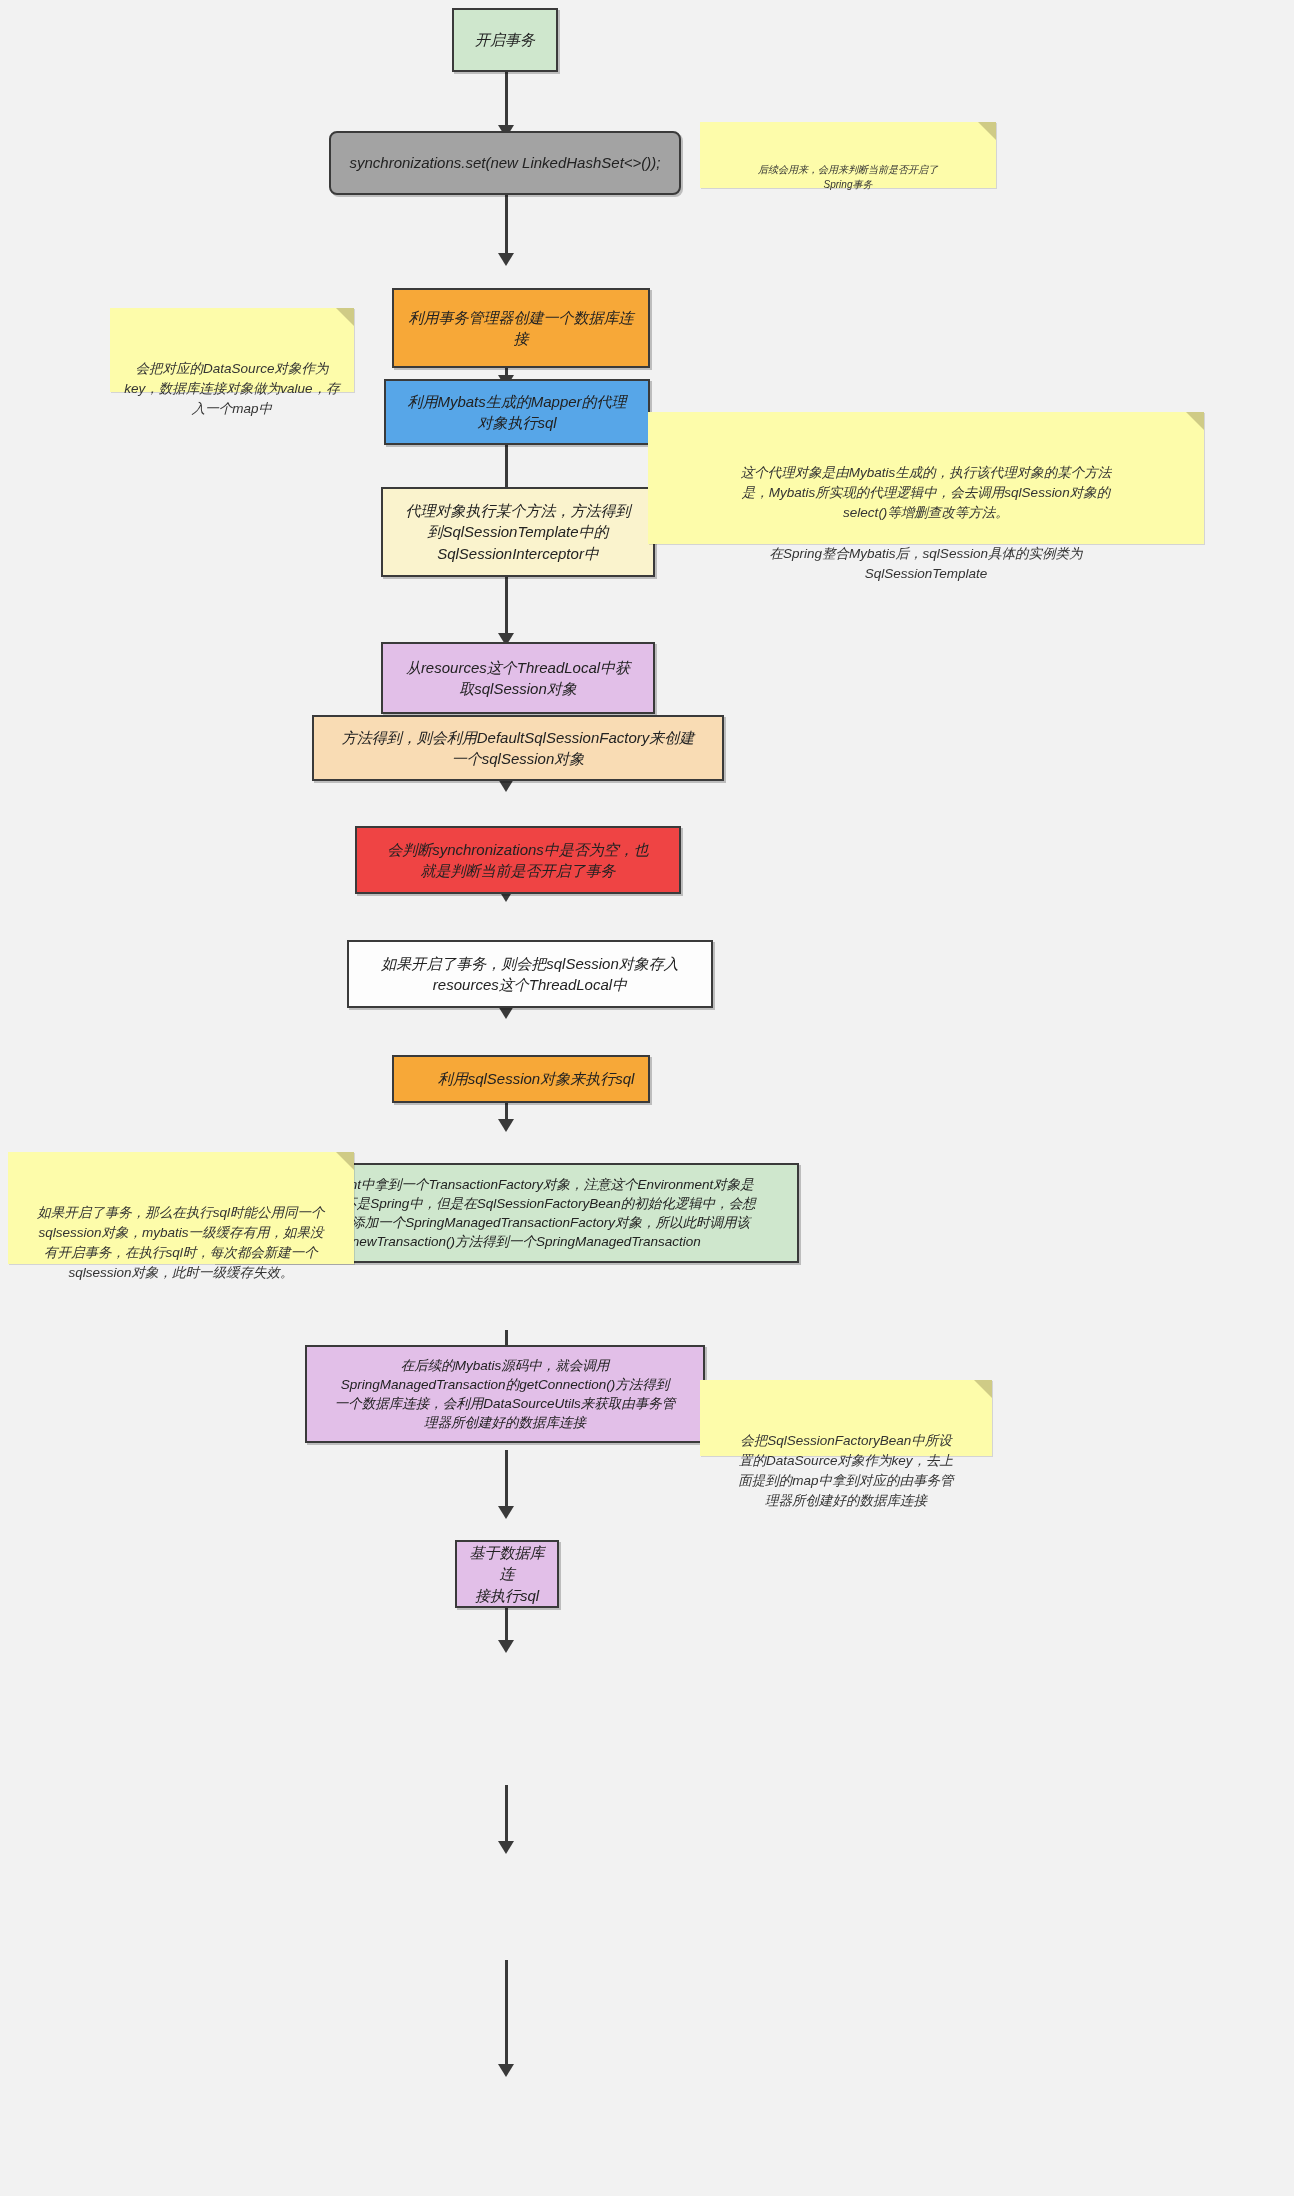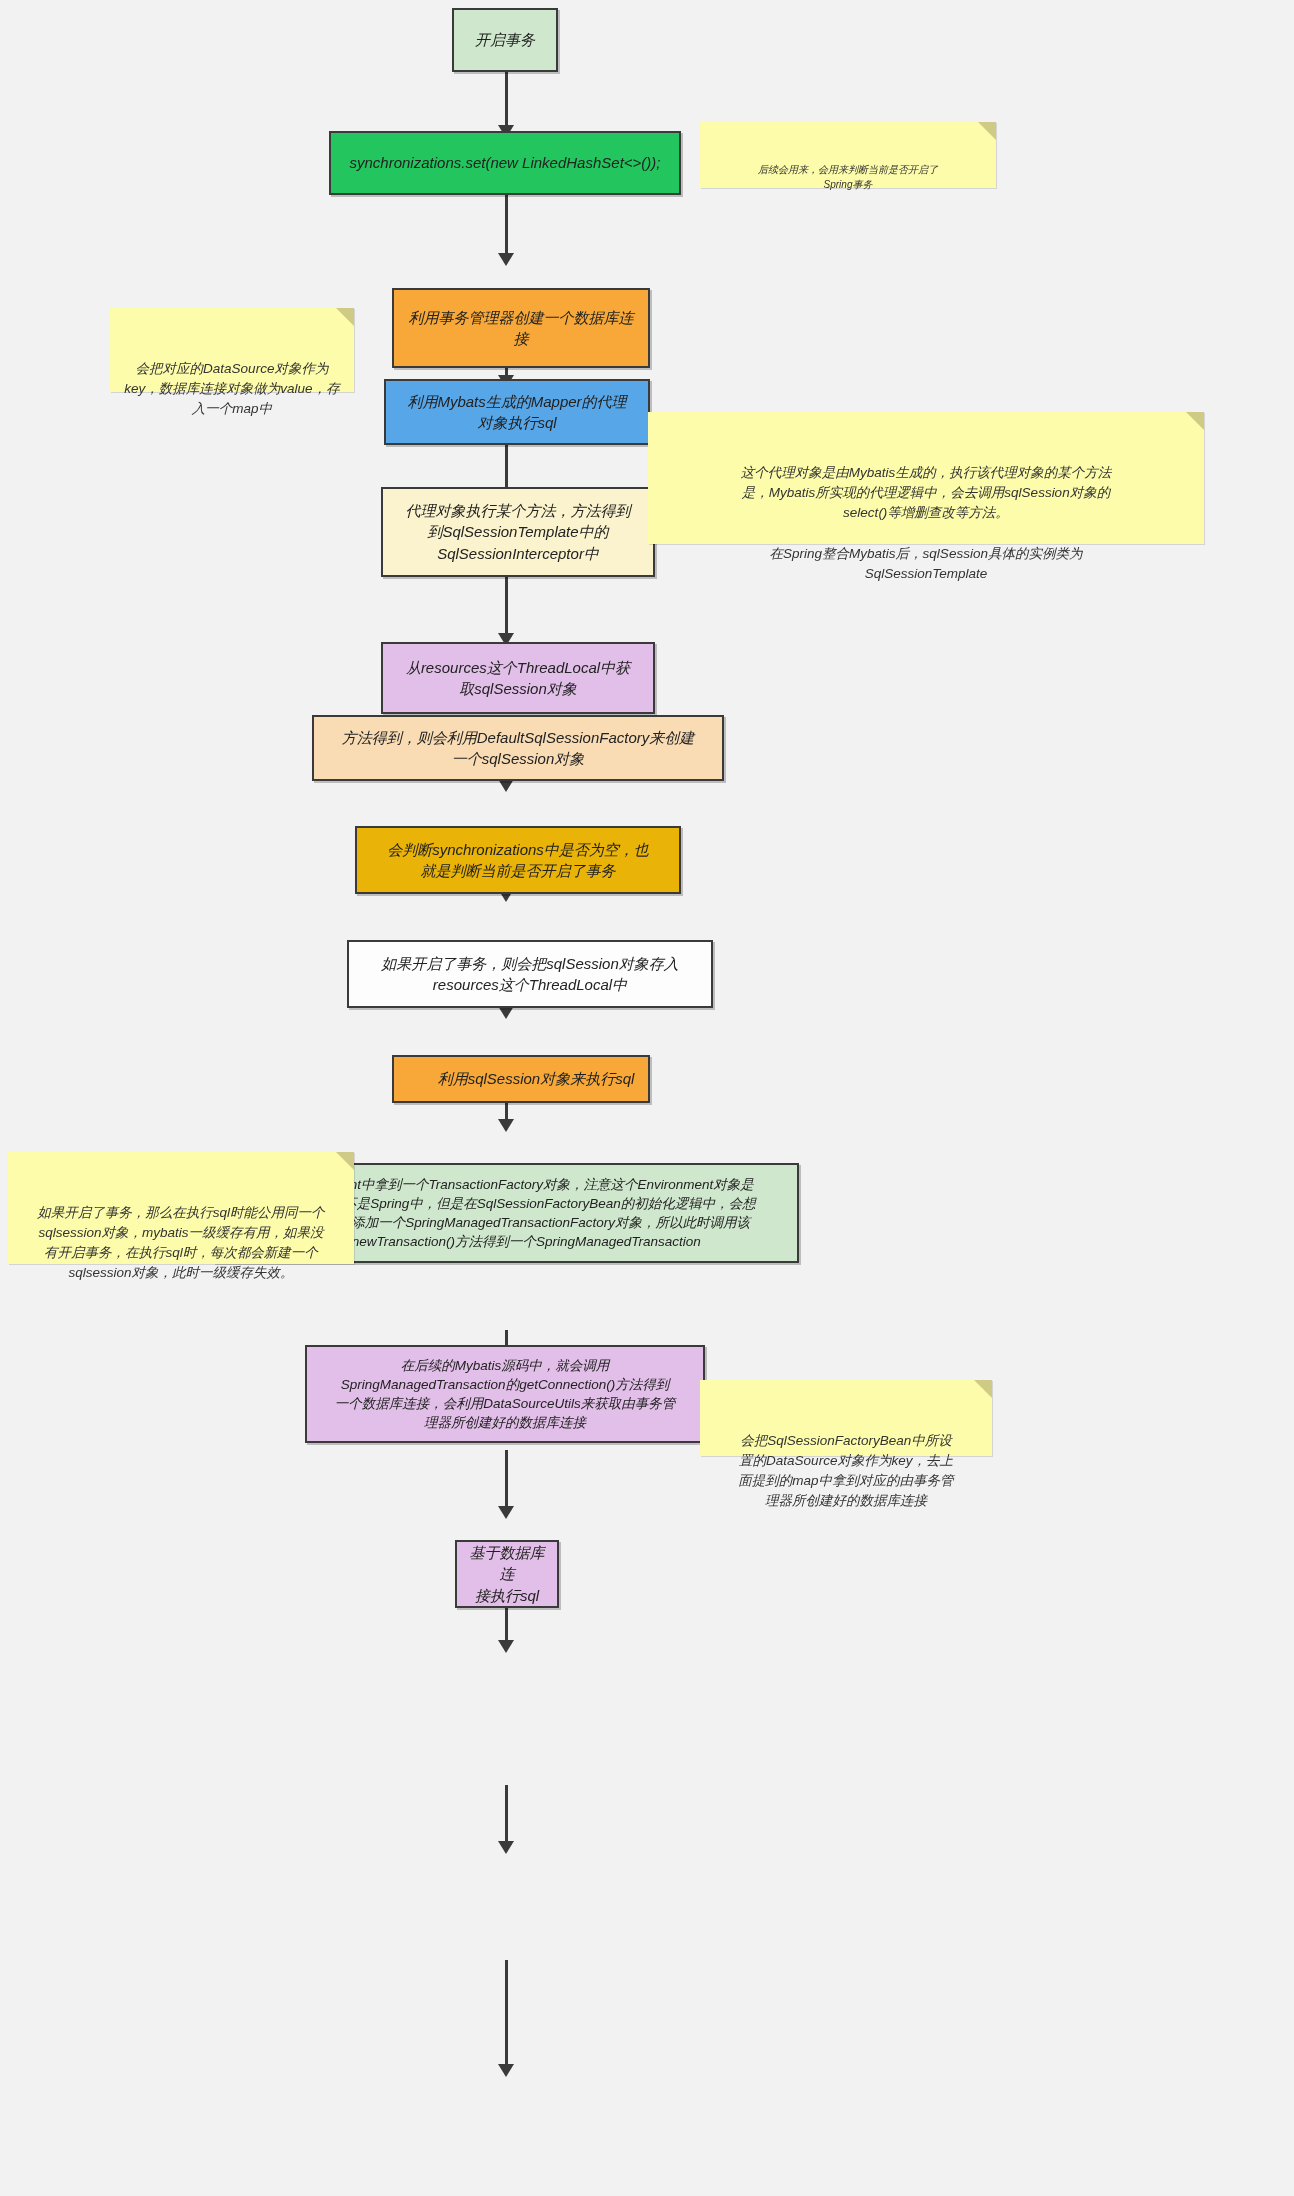--- a/index.html
+++ b/index.html
@@ -127,38 +127,38 @@
   <div class="arrow" style="left:498px; top:1640px;"></div>
 
   <div class="conn" style="left:505px; top:1785px; height:60px;"></div>
   <div class="arrow" style="left:498px; top:1841px;"></div>
 
   <div class="conn" style="left:505px; top:1960px; height:108px;"></div>
   <div class="arrow" style="left:498px; top:2064px;"></div>
 
   <div class="node green" style="left: 452px; top: 8px; width: 106px; height: 64px; font-size: 15px; background: rgb(207, 231, 205);">开启事务</div>
 
-  <div class="node blue" style="left: 329px; top: 131px; width: 352px; height: 64px; font-size: 15px; background: #22c55e;">synchronizations.set(new LinkedHashSet&lt;&gt;());</div>
+  <div class="node blue" style="left: 329px; top: 131px; width: 352px; height: 64px; font-size: 15px; background: #a3a3a3; border-radius: 8px;">synchronizations.set(new LinkedHashSet&lt;&gt;());</div>
 
   <div class="node orange" style="left: 392px; top: 260px; width: 258px; height: 80px; font-size: 15px; background: rgb(247, 168, 56); margin-top: 28px;">利用事务管理器创建一个数据库连接</div>
 
   <div class="node blue2" style="left: 384px; top: 379px; width: 266px; height: 66px; font-size: 15px; background: rgb(87, 166, 232);">利用Mybats生成的Mapper的代理
 对象执行sql</div>
 
   <div class="node cream" style="left: 381px; top: 487px; width: 274px; height: 90px; font-size: 15px; background: rgb(250, 243, 205);">代理对象执行某个方法，方法得到
 到SqlSessionTemplate中的
 SqlSessionInterceptor中</div>
 
   <div class="node purple" style="left: 381px; top: 602px; width: 274px; height: 72px; font-size: 15px; background: rgb(226, 191, 232);">从resources这个ThreadLocal中获
 取sqlSession对象</div>
 
   <div class="node peach" style="left: 312px; top: 715px; width: 412px; height: 66px; font-size: 15px; background: rgb(249, 220, 180);">方法得到，则会利用DefaultSqlSessionFactory来创建
 一个sqlSession对象</div>
 
-  <div class="node green" style="left: 355px; top: 826px; width: 326px; height: 68px; font-size: 15px; background: #eab308;">会判断synchronizations中是否为空，也
+  <div class="node green" style="left: 355px; top: 826px; width: 326px; height: 68px; font-size: 15px; background: #ef4444;">会判断synchronizations中是否为空，也
 就是判断当前是否开启了事务</div>
 
   <div class="node white" style="left: 347px; top: 940px; width: 366px; height: 68px; font-size: 15px; background: rgb(253, 253, 253);">如果开启了事务，则会把sqlSession对象存入
 resources这个ThreadLocal中</div>
 
   <div class="node orange" style="left: 392px; top: 1055px; width: 258px; height: 48px; font-size: 15px; background: rgb(247, 168, 56); padding-left: 40px;">利用sqlSession对象来执行sql</div>
 
   <div class="node green" style="left: 213px; top: 1163px; width: 586px; height: 100px; font-size: 13.5px; background: rgb(207, 231, 205);">会从Environment中拿到一个TransactionFactory对象，注意这个Environment对象是
 mybatis中的，不是Spring中，但是在SqlSessionFactoryBean的初始化逻辑中，会想
 Environment中添加一个SpringManagedTransactionFactory对象，所以此时调用该

